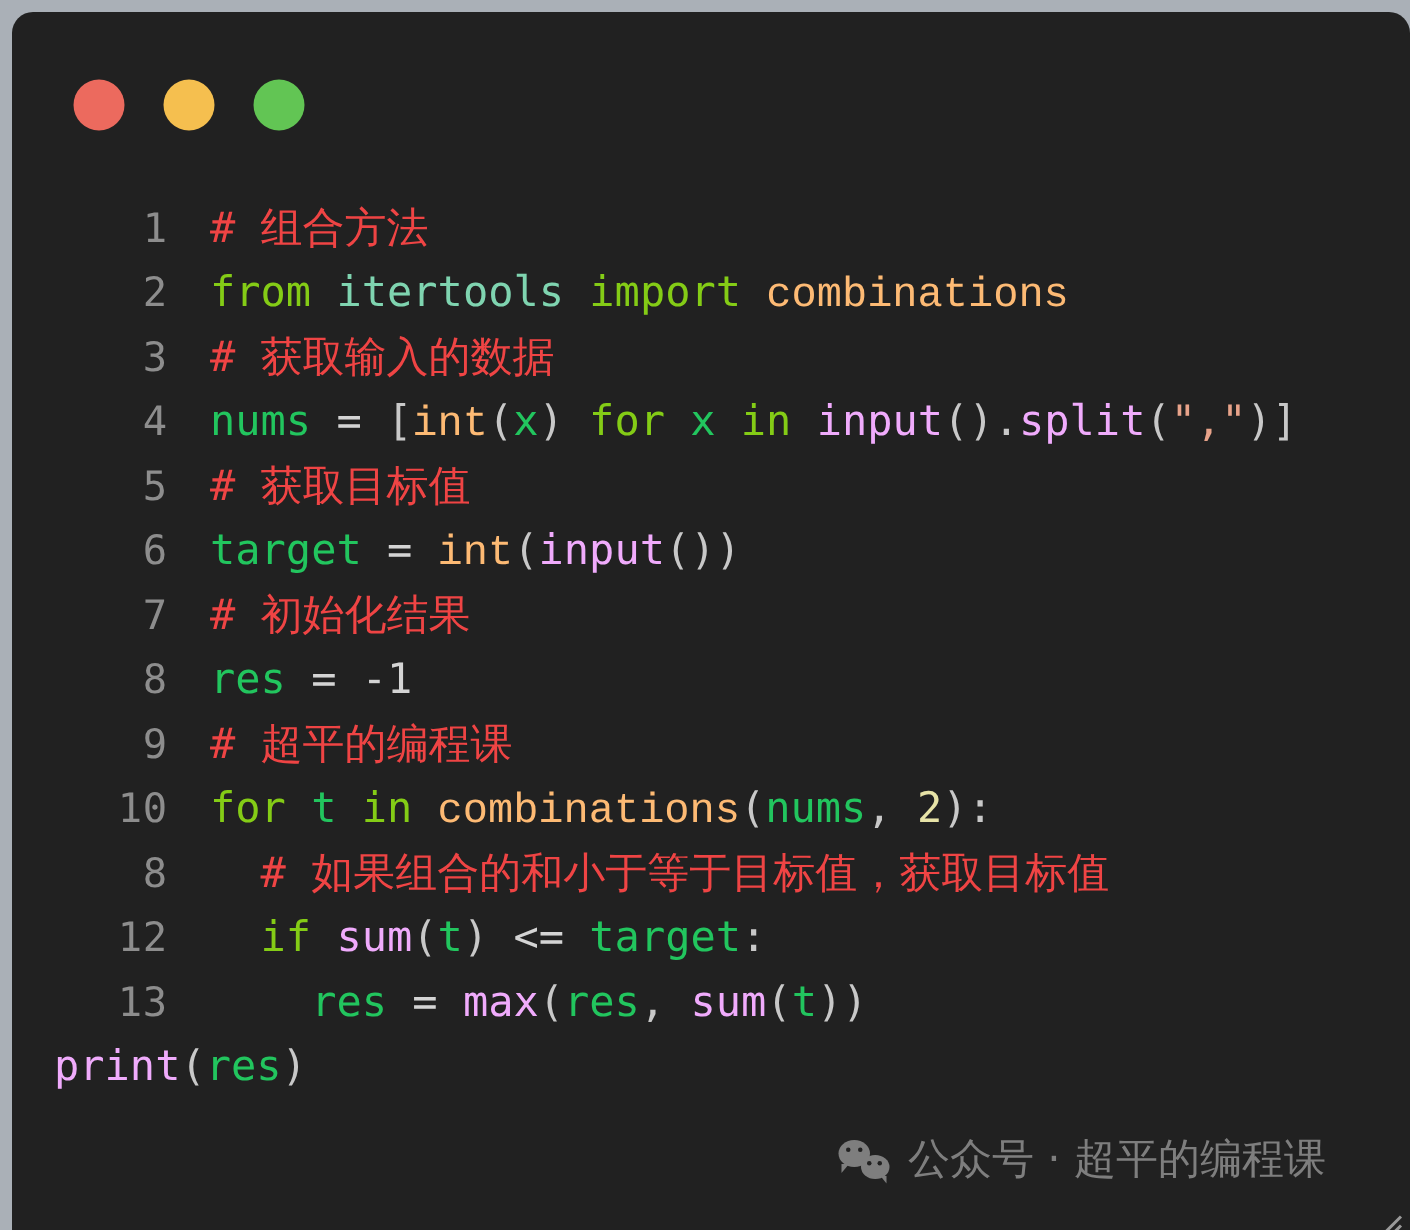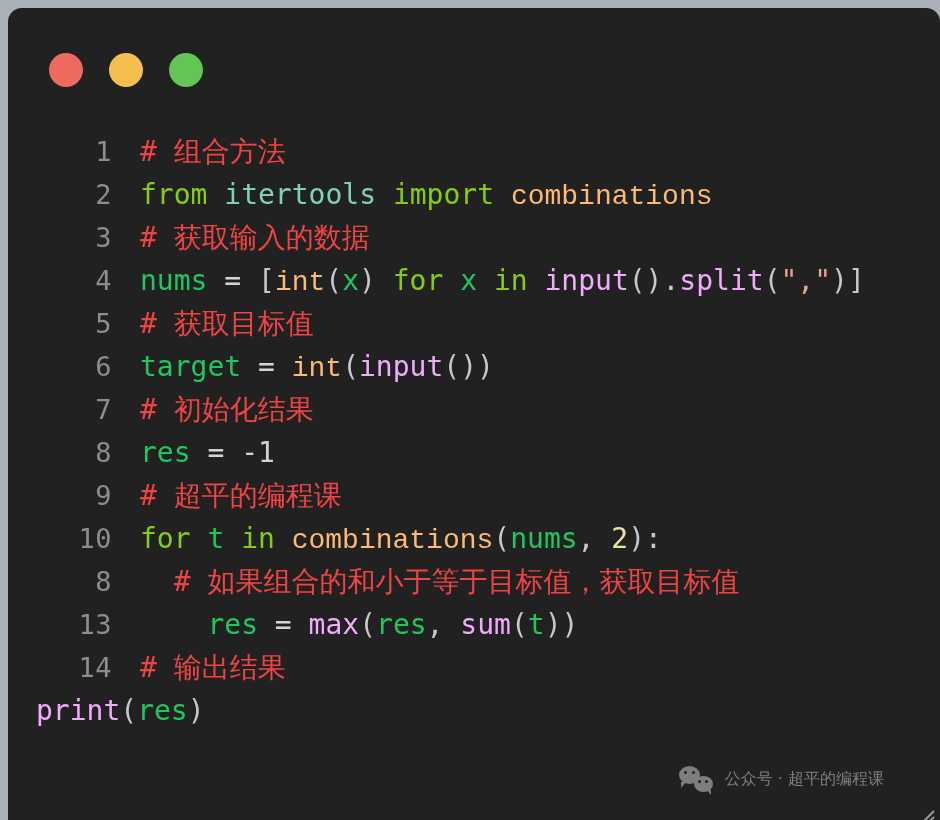--- a/index.html
+++ b/index.html
@@ -84,21 +84,21 @@
 
   .watermark {
     position: absolute;
     right: 56px;
     bottom: 28px;
     display: flex;
     align-items: center;
     gap: 12px;
     color: #8f8f8f;
     font-family: "DejaVu Sans", sans-serif;
-    font-size: 16px;
+    font-size: 28px;
     opacity: 0.85;
     margin-top: 35px;
   }
   .wechat-icon {
     position: relative;
     width: 34px;
     height: 26px;
   }
   .wechat-icon .b1, .wechat-icon .b2 {
     position: absolute;
@@ -215,30 +215,30 @@
     <div class="line">
       <span class="gutter">10</span>
       <span class="content"><span class="t-kw">for</span><span class="t-var"> t </span><span class="t-kw">in</span><span class="t-fn"> combinations</span><span class="t-punc">(</span><span class="t-var">nums</span><span class="t-punc">, </span><span class="t-num">2</span><span class="t-punc">):</span></span>
     </div>
 
     <div class="line">
       <span class="gutter">8</span>
       <span class="content"><span>  </span><span class="t-comment"># 如果组合的和小于等于目标值，获取目标值</span></span>
     </div>
 
+    <div class="line">
+      <span class="gutter">12</span>
+      <span class="content"><span>  </span><span class="t-kw">if</span><span class="t-builtin"> sum</span><span class="t-punc">(</span><span class="t-var">t</span><span class="t-punc">)</span><span class="t-op"> &lt;= </span><span class="t-var">target</span><span class="t-punc">:</span></span>
+    </div>
 
     <div class="line">
       <span class="gutter">13</span>
       <span class="content"><span>    </span><span class="t-var">res</span><span class="t-op"> = </span><span class="t-builtin">max</span><span class="t-punc">(</span><span class="t-var">res</span><span class="t-punc">, </span><span class="t-builtin">sum</span><span class="t-punc">(</span><span class="t-var">t</span><span class="t-punc">))</span></span>
     </div>
 
-    <div class="line">
-      <span class="gutter">14</span>
-      <span class="content"><span class="t-comment"># 输出结果</span></span>
-    </div>
 
     <div class="line">
       <span class="content"><span class="t-builtin">print</span><span class="t-punc">(</span><span class="t-var">res</span><span class="t-punc">)</span></span>
     </div>
 
   </div>
 
   <div class="watermark">
     <span class="wechat-icon">
       <span class="b1">

